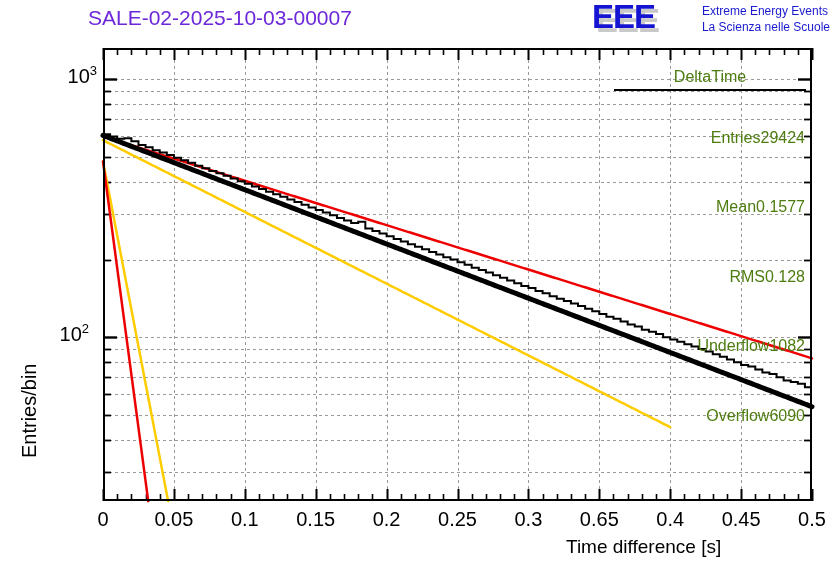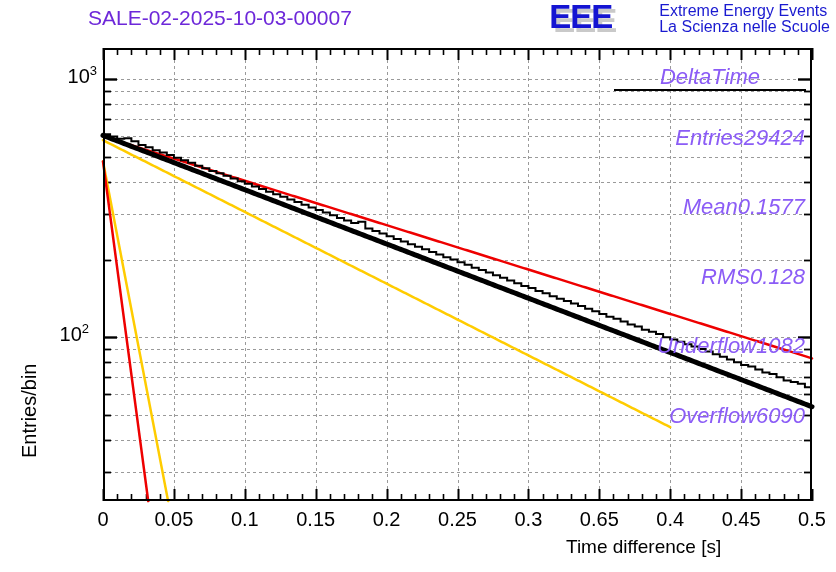--- a/index.html
+++ b/index.html
@@ -12,21 +12,21 @@
   }
 
   
   .eee-logo{position:absolute; right:6px; top:2px; display:flex; align-items:flex-start; gap:18px;}
   .eee-mark{position:relative; width:92px; height:32px;}
   .eee-mark .shadow{position:absolute; left:4px; top:4px; font-size:33px; font-weight:bold;
       color:#c9c9c9; letter-spacing:-1px; line-height:30px; font-family:"Liberation Sans",sans-serif;}
   .eee-mark .front{position:absolute; left:0px; top:0px; font-size:33px; font-weight:bold;
       color:#1414d2; letter-spacing:-1px; line-height:30px; font-family:"Liberation Sans",sans-serif;}
   .eee-text{display:flex; flex-direction:column; justify-content:flex-start; padding-top:1px;}
-  .eee-text div{color:#1a1ad0; font-size:16px; line-height:16px; white-space:nowrap;}
+  .eee-text div{color:#1a1ad0; font-size:12px; line-height:16px; white-space:nowrap;}
 
   
   .frame{position:absolute; left:103px; top:48px; width:709px; height:453px;
      border-left:2px solid #000; border-bottom:2px solid #000;
      border-top:2px solid #000; border-right:2px solid #000; box-sizing:border-box;}
 
   .gridlayer,.datalayer,.ticklayer{position:absolute; left:0; top:0; width:836px; height:572px;}
 
   .ylabel{position:absolute; left:-6px; top:158px; width:200px;
      transform:rotate(-90deg); transform-origin:left top;
@@ -34,21 +34,21 @@
   .ylabel-pos{position:absolute; left:24px; top:300px;}
 
   .xtitle{position:absolute; left:566px; top:536px; font-size:19px; color:#000; white-space:nowrap;}
 
   .xtick-lab{position:absolute; font-size:20px; color:#000; text-align:center; white-space:nowrap;}
   .ytick-lab{position:absolute; font-size:20px; color:#000; white-space:nowrap; text-align:right;}
   .ytick-lab sup{font-size:13px; vertical-align:super;}
 
   
   .stats{position:absolute; left:612px; top:66px; width:196px;
-     font-size:22px; color:#8b5cf6; line-height:21.5px;font-style:italic;}
+     font-size:16px; color:#4d7c0f; line-height:21.5px;}
   .stats .st-title{text-align:center; padding-bottom:1px; border-bottom:2.5px solid #000; margin:0 2px 2px 2px;}
   .stats .st-row{display:flex; justify-content:flex-end; padding:12px 3px;margin-top:24px;}
   .stats .st-row span{white-space:nowrap;}
 </style>
 </head>
 <body>
 
 <div id="root">
 
   <div class="plot-title">SALE-02-2025-10-03-00007</div>

